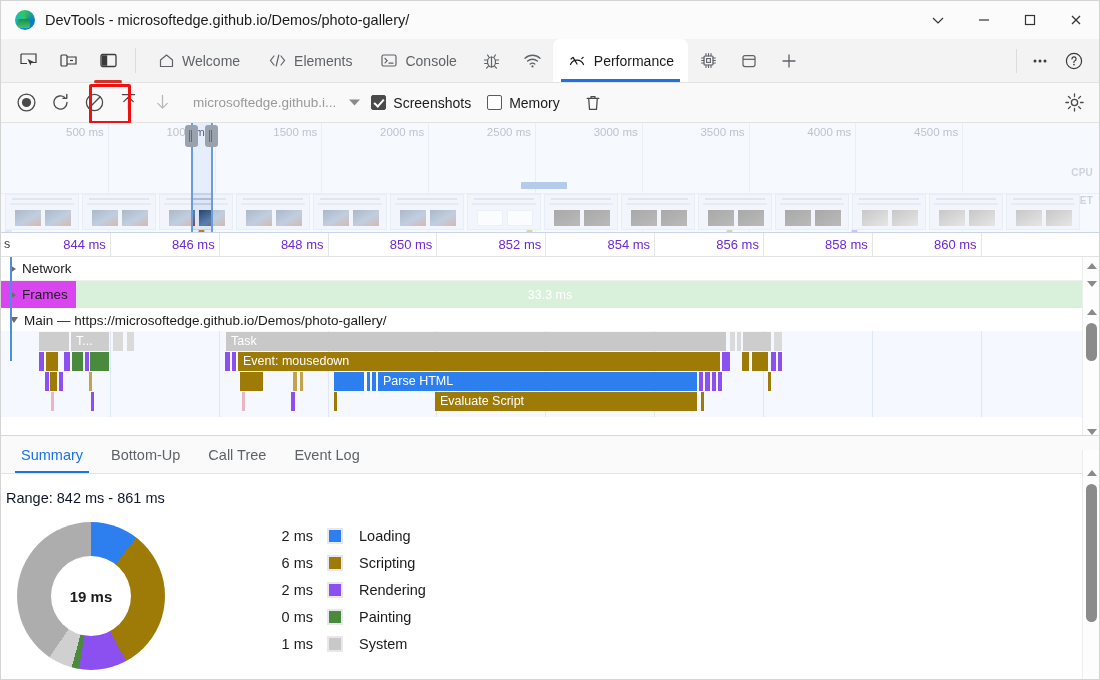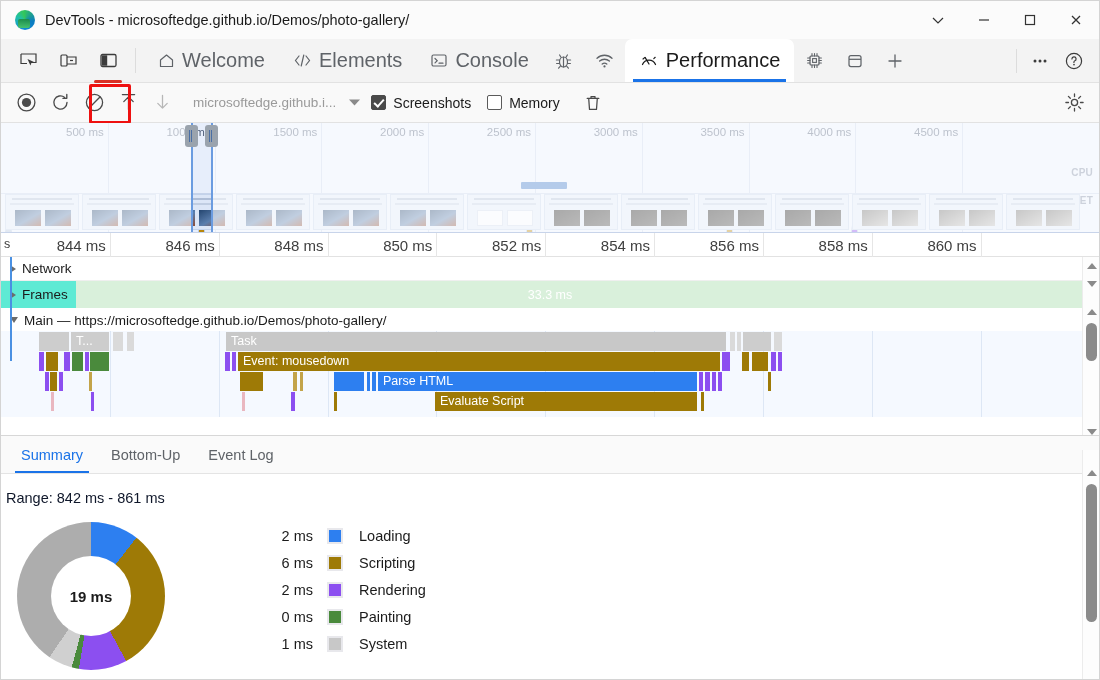--- a/index.html
+++ b/index.html
@@ -73,21 +73,21 @@
   }
   .divider-v {
     width: 1px; background: #dcdcdc; margin: 9px 8px 9px 10px;
   }
   .tabs {
     display: flex; align-items: stretch; flex: 1; gap: 0;
   }
   .tab {
     display: flex; align-items: center; gap: 7px;
     padding: 0 14px; height: 100%;
-    font-size: 20px; color: #5f6368;
+    font-size: 14px; color: #5f6368;
     position: relative; white-space: nowrap;
   }
   .tab .tico { display: flex; align-items: center; color: #5f6368; }
   .tab.sel {
     background: #ffffff; color: #1b1b1b;
     border-top-left-radius: 7px; border-top-right-radius: 7px;
   }
   .tab.sel .tico { color: #1b1b1b; }
   .tab.sel::after {
     content: ""; position: absolute; left: 8px; right: 8px; bottom: 0;
@@ -215,21 +215,21 @@
   
   .det-ruler {
     position: relative; width: 100%; height: 24px;
     background: #fff; border-bottom: 1px solid #e2e2e2;
   }
   .det-tick {
     position: absolute; top: 0; height: 24px; border-left: 1px solid #e6e6e6;
   }
   .det-tick span {
     position: absolute; right: 5px; top: 4px;
-    font-size: 15px; color: #404040; white-space: nowrap;
+    font-size: 13px; color: #6d28d9; white-space: nowrap;
   }
   .det-ruler .lead {
     position: absolute; left: 3px; top: 4px; font-size: 12.5px; color: #3c3c3c;
   }
 
   
   .tracks { position: relative; width: 100%; height: 186px; background: #fff; overflow: hidden; }
   .track-row { position: relative; width: 100%; }
   .trk-label {
     position: absolute; left: 0; top: 0; height: 100%;
@@ -242,21 +242,21 @@
     border-left: 6px solid #6b6b6b; border-top: 4.5px solid transparent; border-bottom: 4.5px solid transparent;
   }
   .arrow-d {
     width: 0; height: 0; flex: none;
     border-top: 6px solid #6b6b6b; border-left: 4.5px solid transparent; border-right: 4.5px solid transparent;
   }
   .row-network { height: 24px; border-bottom: 1px solid #efefef; }
   .row-frames {
     height: 28px; background: #d9f0db; border-bottom: 1px solid #fff;
   }
-  .row-frames .trk-label { background: #5eead4; padding-right: 8px; }
+  .row-frames .trk-label { background: #d946ef; padding-right: 8px; }
   .frame-ms {
     position: absolute; left: 0; right: 0; top: 0; height: 100%;
     display: flex; align-items: center; justify-content: center;
     font-size: 12.5px; color: #fff; border-radius: 7px;
   }
   .row-interactions { height: 28px; border-bottom: 1px solid #fff; }
   .inter-bar {
     position: absolute; left: 170px; right: 0; top: 2px; height: 24px;
     background: #e3b25e;
   }
@@ -855,20 +855,21 @@
       <div class="sb-arrow dn" style="top:166px">
           <i></i>
         </div>
     </div>
   </div>
 
   <div class="bottom">
     <div class="subtabs">
       <div class="subtab sel">Summary</div>
       <div class="subtab">Bottom-Up</div>
+      <div class="subtab">Call Tree</div>
       <div class="subtab">Event Log</div>
     </div>
 
     <div class="range-line">Range: 842 ms - 861 ms</div>
 
     <div class="summary-body">
       <div class="donut-wrap">
         <div class="donut" id="donut" style="background: conic-gradient(rgb(45, 127, 240) 0deg, rgb(45, 127, 240) 37.89deg, rgb(158, 122, 6) 37.89deg, rgb(158, 122, 6) 151.58deg, rgb(140, 79, 240) 151.58deg, rgb(140, 79, 240) 189.47deg, rgb(74, 138, 60) 189.47deg, rgb(74, 138, 60) 195.16deg, rgb(208, 208, 208) 195.16deg, rgb(208, 208, 208) 214.11deg, rgb(173, 173, 173) 214.11deg, rgb(173, 173, 173) 360deg);"></div>
         <div class="donut-hole">19 ms</div>
       </div>

